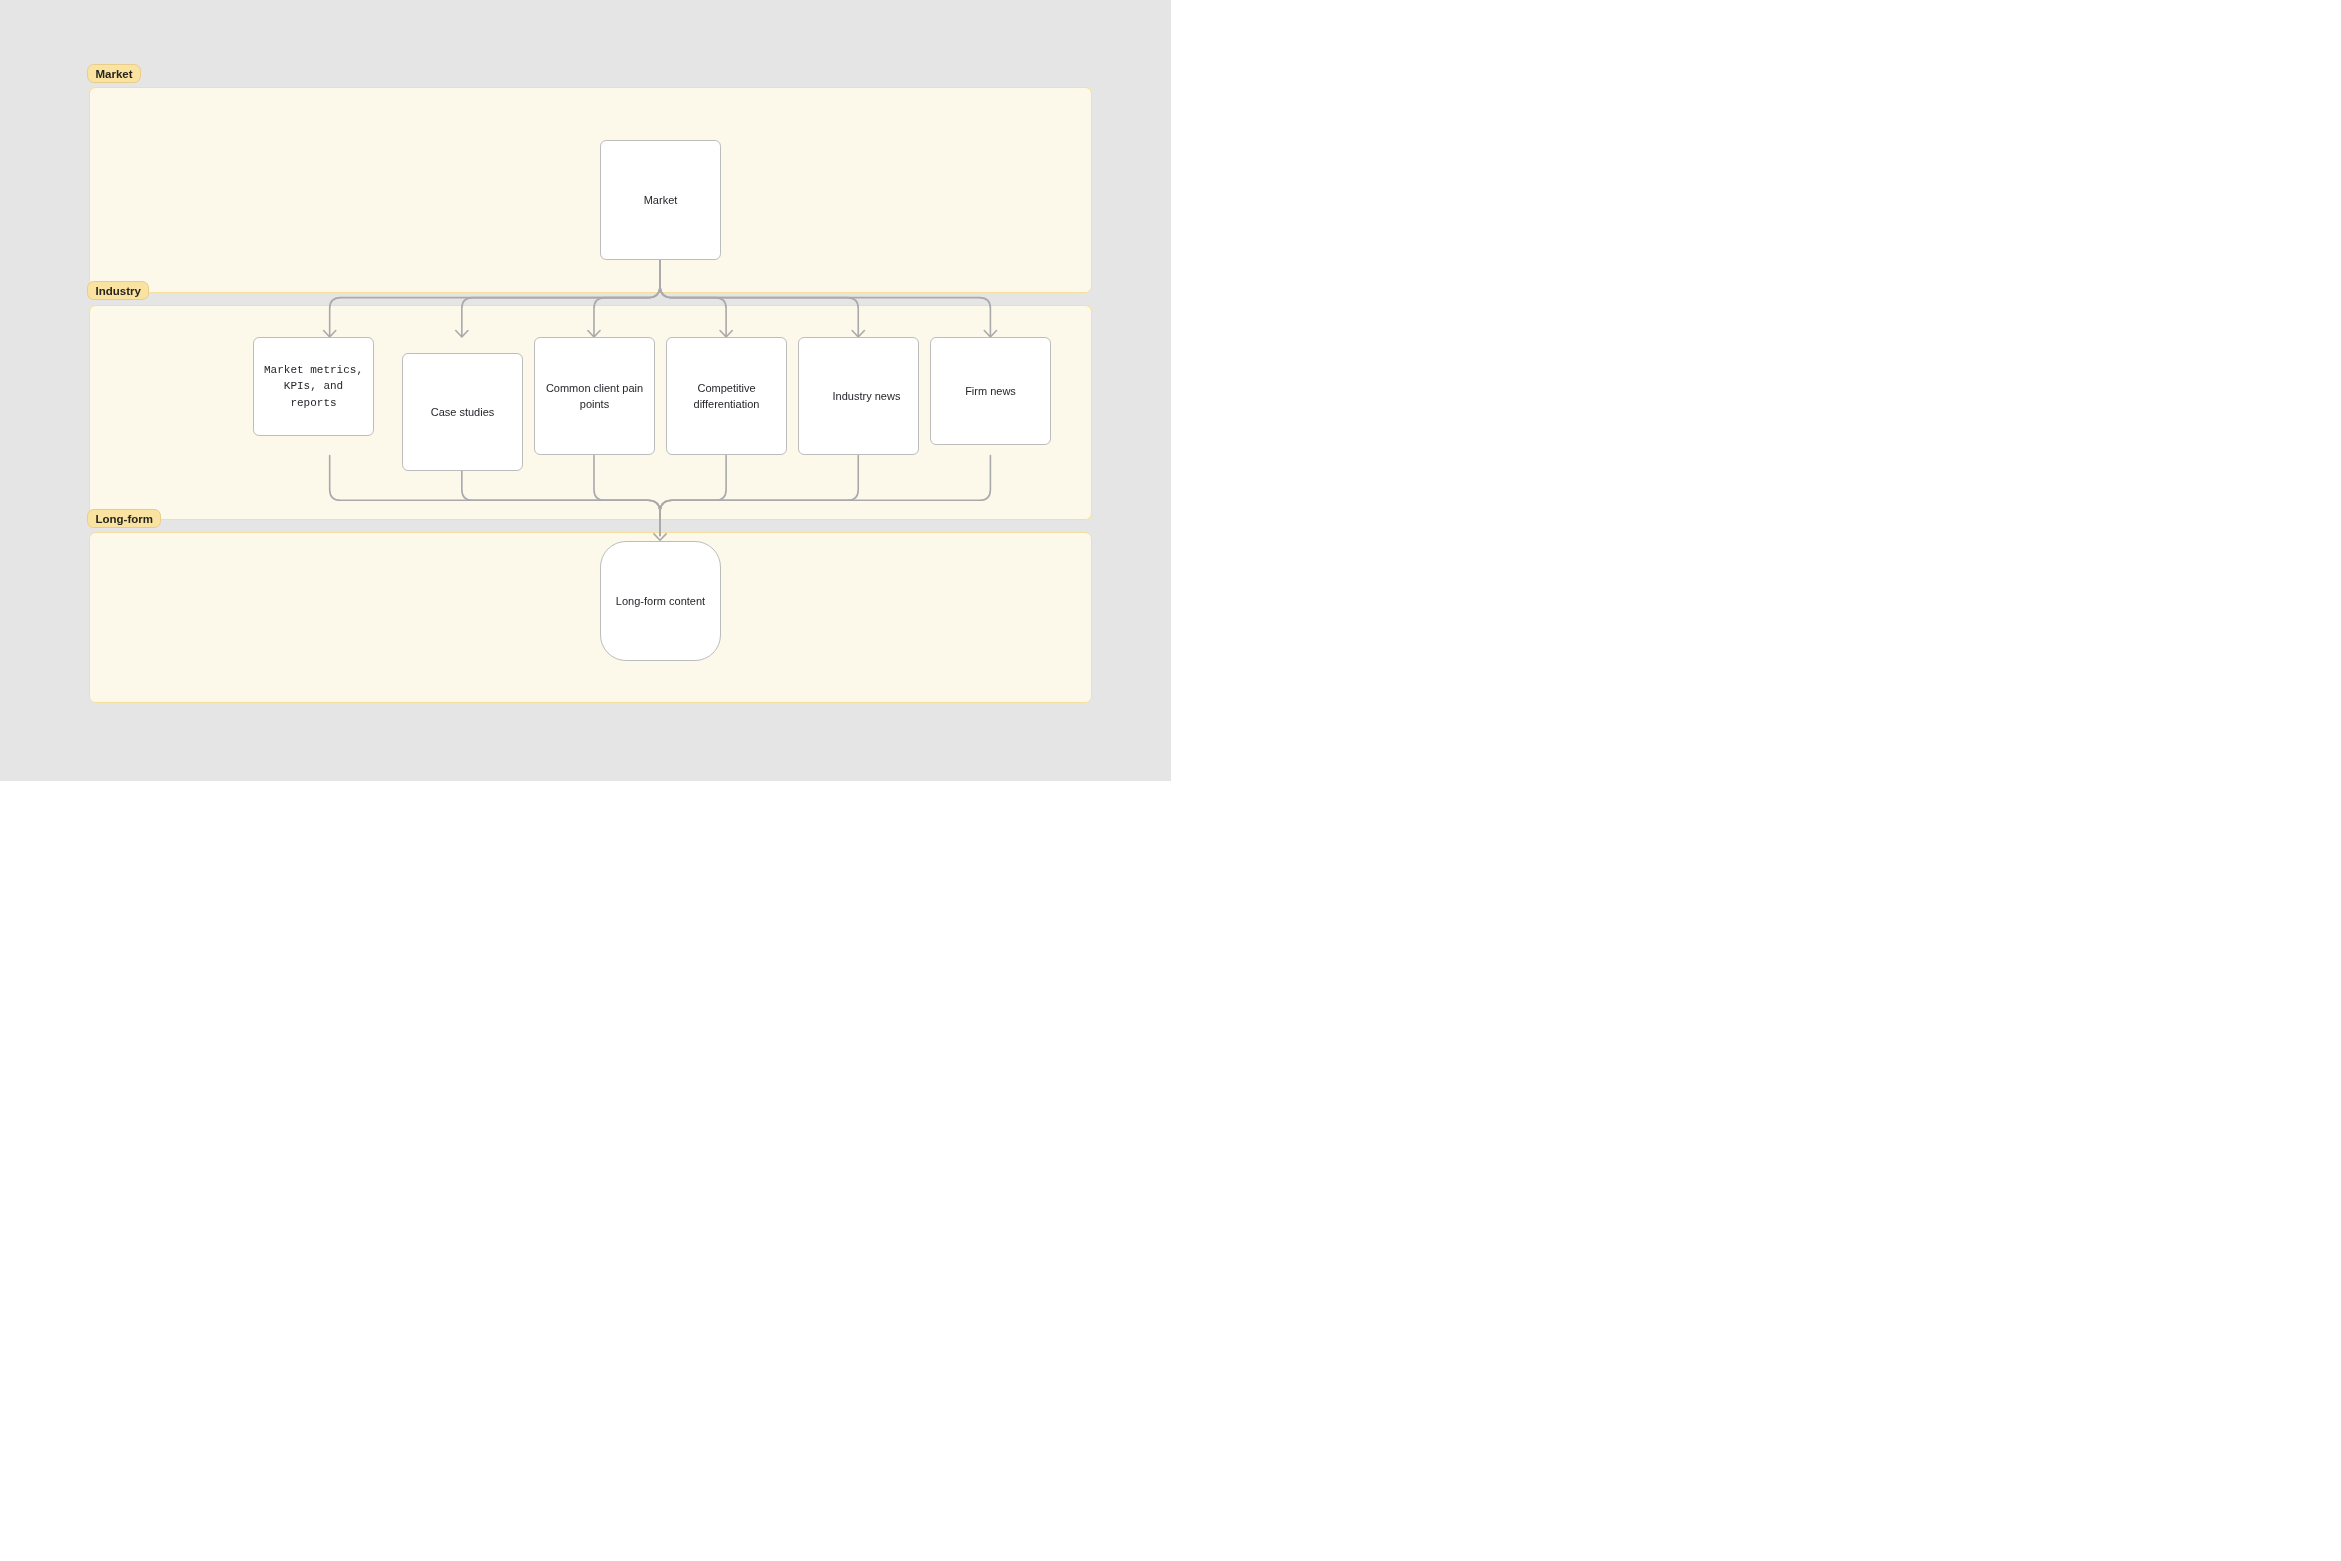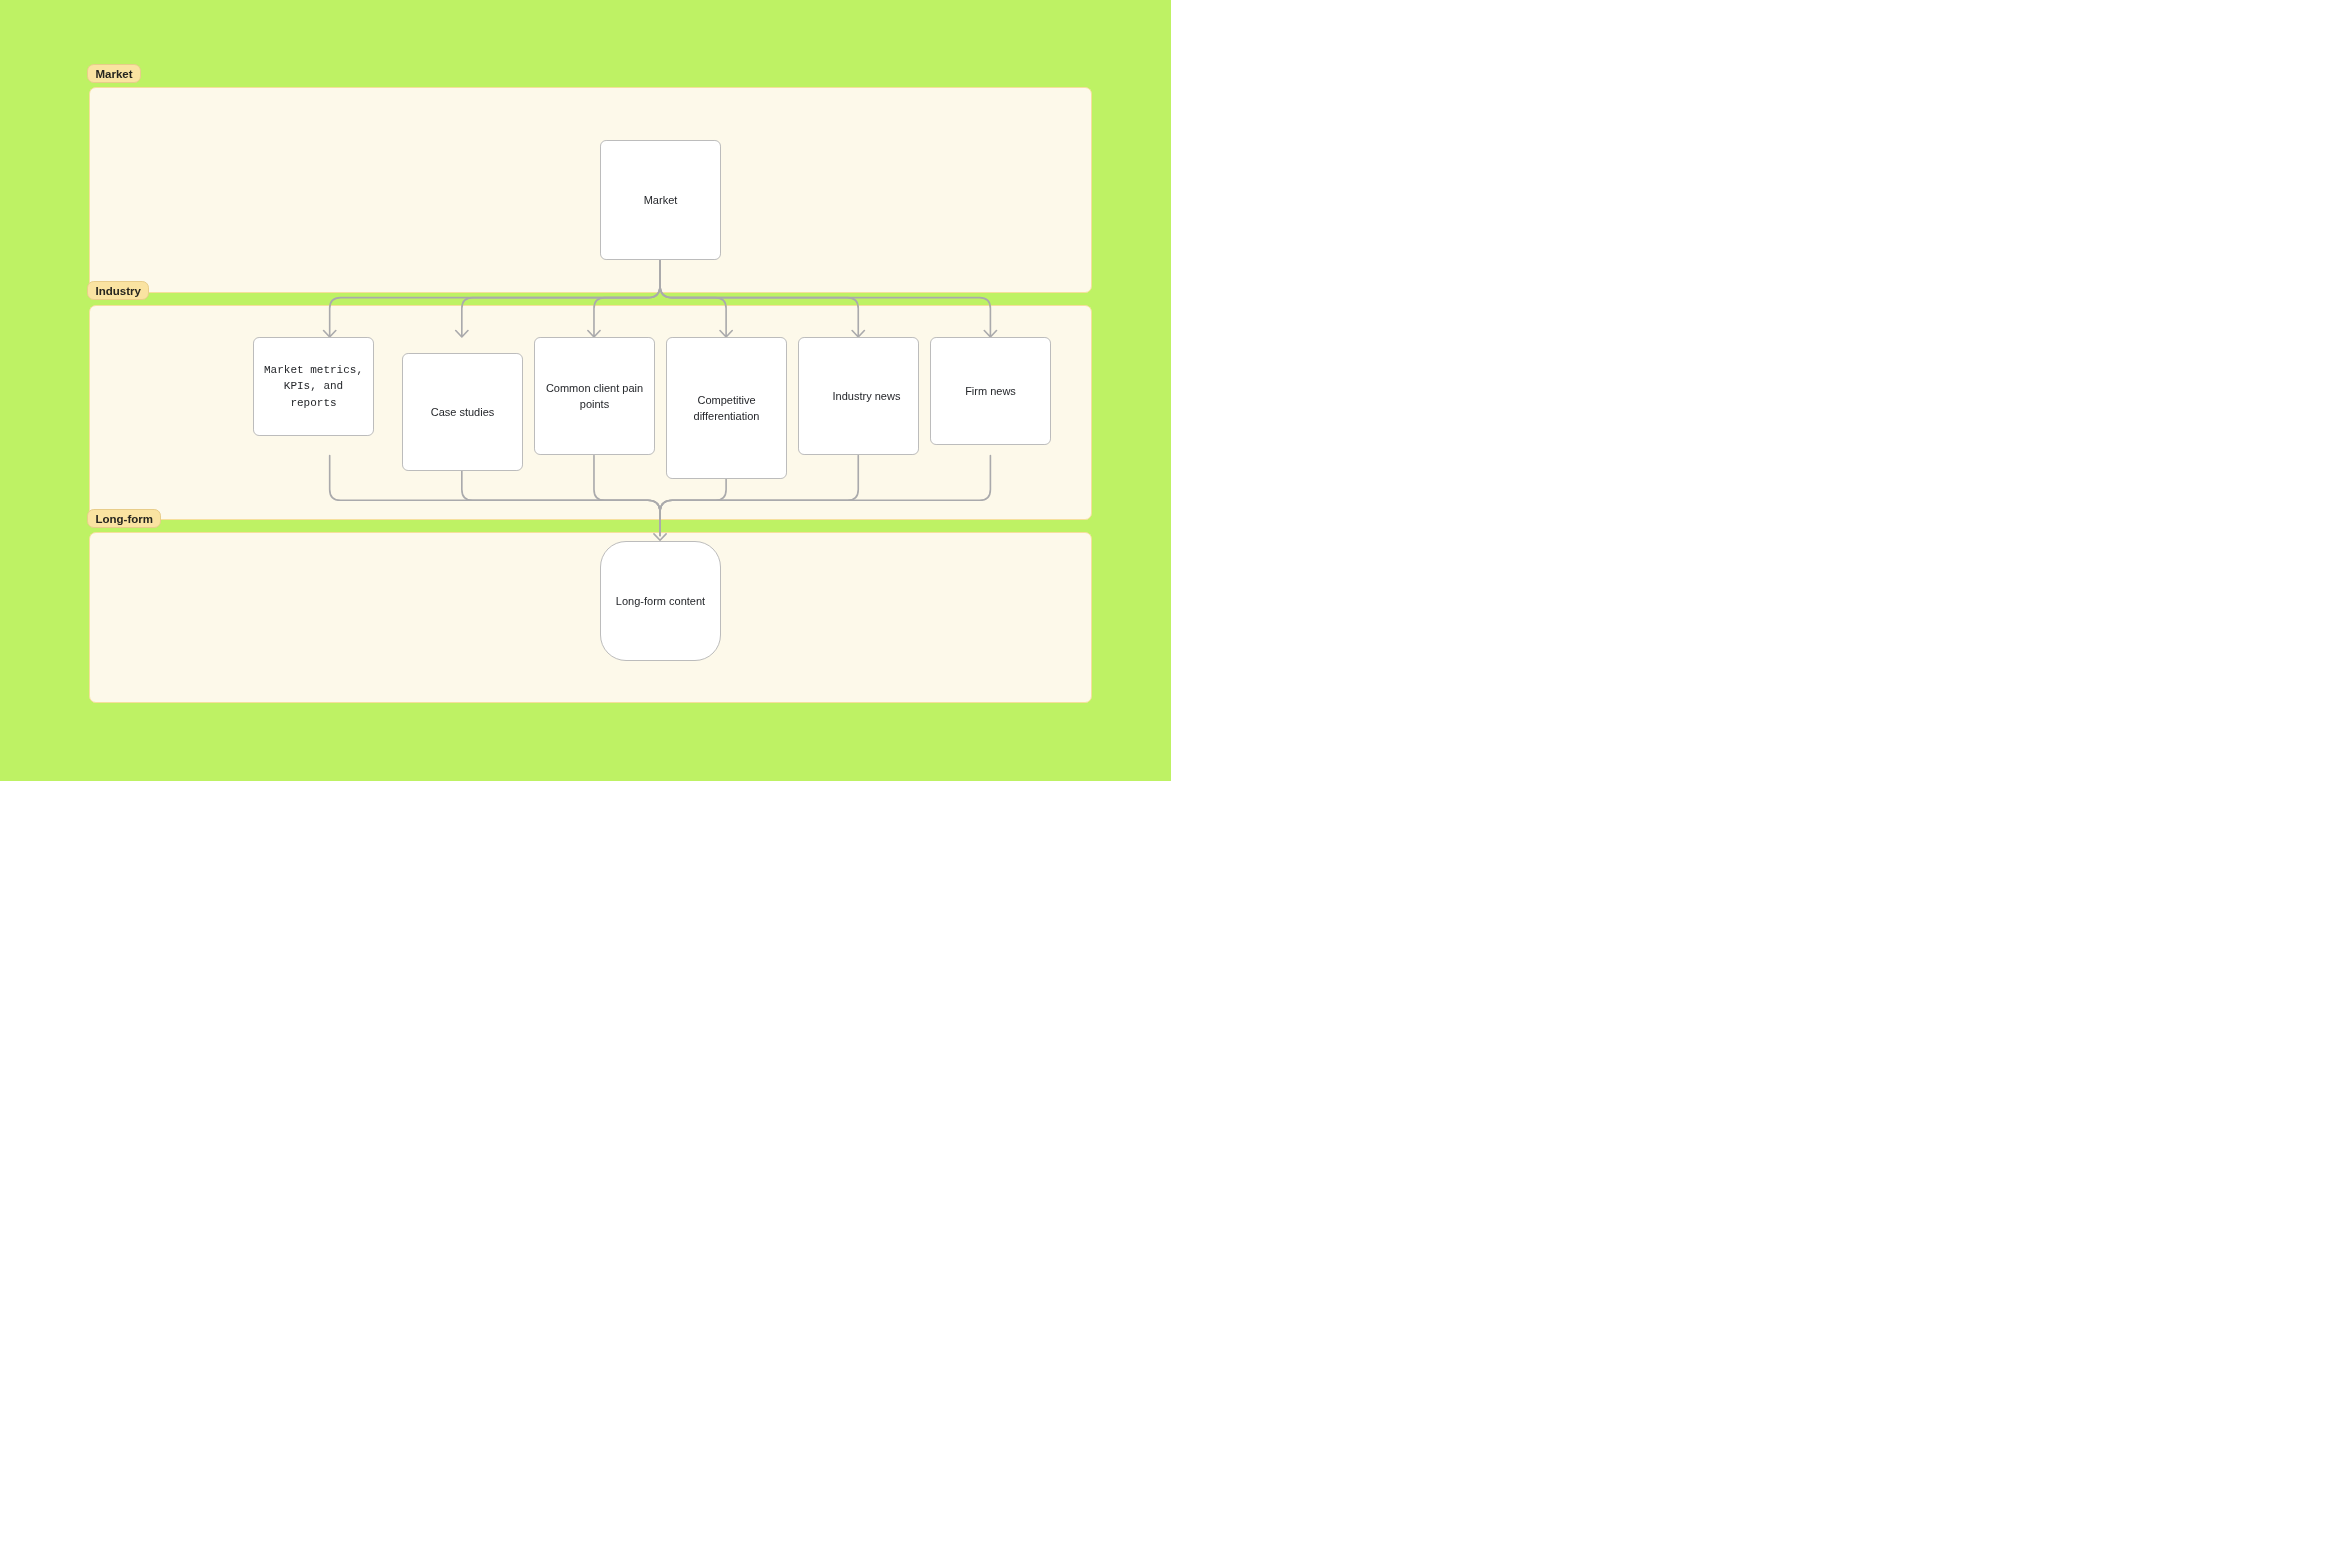--- a/index.html
+++ b/index.html
@@ -5,21 +5,21 @@
   html, body {
     margin: 0;
     padding: 0;
     background: #ffffff;
     font-family: "Liberation Sans", "DejaVu Sans", sans-serif;
   }
   .canvas {
     position: relative;
     width: 1171px;
     height: 781px;
-    background: #bef264;
+    background: #e5e5e5;
     overflow: hidden;
   }
   .zone {
     position: absolute;
     background: #fdf9ea;
     border: 0.7px solid #f6df9c;
     border-radius: 6.8px;
     box-sizing: border-box;
   }
   .badge {
@@ -108,21 +108,21 @@
 
   <div class="node" style="left:253px; top:337px; height:99px;font-family:Liberation Mono, monospace;">
     <span class="label">Market metrics, KPIs, and reports</span>
   </div>
   <div class="node" style="left:402px; top:337px; height:118px;margin-top:16px;">
     <span class="label">Case studies</span>
   </div>
   <div class="node" style="left:534px; top:337px; height:118px;">
     <span class="label">Common client pain points</span>
   </div>
-  <div class="node" style="left:666px; top:337px; height:142px;">
+  <div class="node" style="left:666px; top:337px; height:118px;">
     <span class="label">Competitive differentiation</span>
   </div>
   <div class="node" style="left:798px; top:337px; height:118px;padding-left:16px;">
     <span class="label">Industry news</span>
   </div>
   <div class="node" style="left:930px; top:337px; height:108px;">
     <span class="label">Firm news</span>
   </div>
 
   <div class="node" style="left:600px; top:541px; height:120px;border-radius:26px;">

